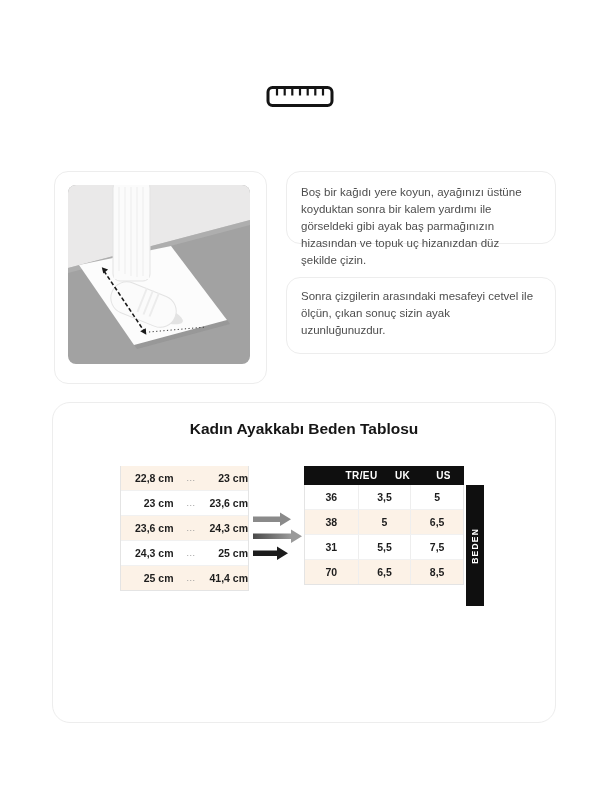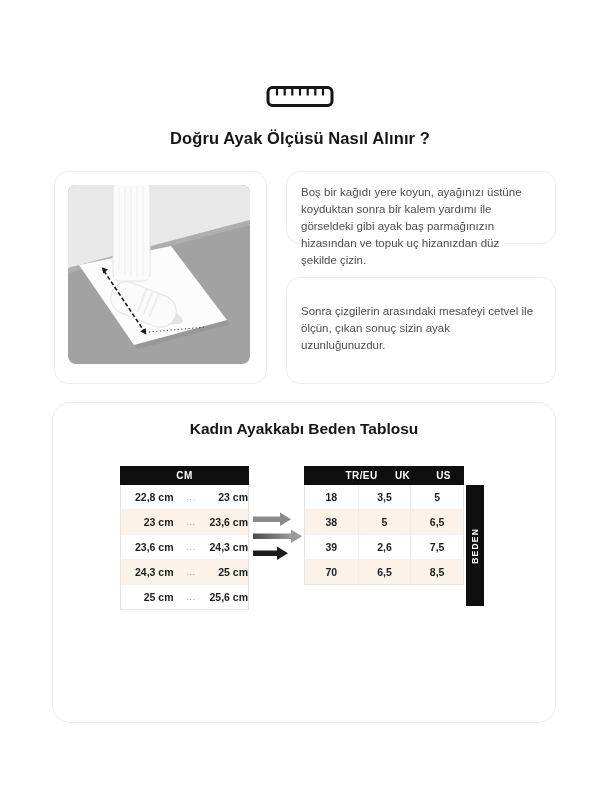--- a/index.html
+++ b/index.html
@@ -20,21 +20,21 @@
   }
   .photo{
     position:absolute;left:13px;top:13px;width:182px;height:179px;border-radius:8px;overflow:hidden;
   }
   .photo svg{display:block;}
   .note{
     position:absolute;left:286px;width:270px;box-sizing:border-box;
     border:1px solid #ededed;border-radius:14px;background:#fff;
   }
   .note1{top:171px;height:73px;padding:12px 18px 19px 14px;}
-  .note2{top:277px;height:107px;display:flex;align-items:center;padding:0 20px 4px 14px;}
+  .note2{top:277px;height:77px;display:flex;align-items:center;padding:0 20px 4px 14px;}
   .note p{margin:0;font-size:11.5px;line-height:1.47;color:#4d4d4d;}
   
   .size-card{
     position:absolute;left:52px;top:402px;width:504px;height:321px;box-sizing:border-box;
     border:1px solid #ededed;border-radius:18px;background:#fff;
   }
   .size-title{
     position:absolute;top:17px;left:0;width:100%;margin:0;text-align:center;
     font-size:15.5px;font-weight:700;color:#151515;
   }
@@ -85,21 +85,20 @@
         <line x1="18.7" y1="4" x2="18.7" y2="10.5"></line>
         <line x1="26.3" y1="4" x2="26.3" y2="10.5"></line>
         <line x1="34" y1="4" x2="34" y2="10.5"></line>
         <line x1="41.7" y1="4" x2="41.7" y2="10.5"></line>
         <line x1="49.3" y1="4" x2="49.3" y2="10.5"></line>
         <line x1="57" y1="4" x2="57" y2="10.5"></line>
       </g>
     </svg>
   </div>
 
-  <h1 class="page-title">Doğru Ayak Ölçüsü Nasıl Alınır ?</h1>
 
   <div>
     <div class="photo-card">
       <div class="photo">
         <svg width="182" height="179" viewBox="0 0 182 179">
 
           <rect x="0" y="0" width="182" height="179" fill="#a2a2a2"></rect>
 
           <polygon points="0,0 182,0 182,35 0,83" fill="#eae9e9"></polygon>
           <polygon points="0,83 182,35 182,40 0,88" fill="#bdbdbd" opacity="0.45"></polygon>
@@ -142,21 +141,20 @@
     </div>
     <div class="note note2">
       <p>Sonra çizgilerin arasındaki mesafeyi cetvel ile ölçün, çıkan sonuç sizin ayak uzunluğunuzdur.</p>
     </div>
   </div>
 
   <div class="size-card">
     <h2 class="size-title">Kadın Ayakkabı Beden Tablosu</h2>
 
     <div class="tbl cm-table">
-      <div class="thead">CM</div>
       <div class="trow">
         <span>22,8 cm</span>
         <span class="sep">...</span>
         <span>23 cm</span>
       </div>
       <div class="trow">
         <span>23 cm</span>
         <span class="sep">...</span>
         <span>23,6 cm</span>
       </div>
@@ -166,21 +164,21 @@
         <span>24,3 cm</span>
       </div>
       <div class="trow">
         <span>24,3 cm</span>
         <span class="sep">...</span>
         <span>25 cm</span>
       </div>
       <div class="trow">
         <span>25 cm</span>
         <span class="sep">...</span>
-        <span>25,6 cm</span>
+        <span>41,4 cm</span>
       </div>
     </div>
 
     <svg class="arrows" width="54" height="56" viewBox="0 0 54 56">
       <defs>
         <linearGradient id="agrad" x1="0" y1="0" x2="1" y2="0">
           <stop offset="0" stop-color="#4a4a4a"></stop>
             <stop offset="1" stop-color="#9a9a9a"></stop>
         </linearGradient>
       </defs>
@@ -198,32 +196,32 @@
       </g>
     </svg>
 
     <div class="tbl sz-table">
       <div class="thead grid3">
         <span>TR/EU</span>
         <span>UK</span>
         <span>US</span>
       </div>
       <div class="trow">
-        <span>18</span>
+        <span>36</span>
         <span>3,5</span>
         <span>5</span>
       </div>
       <div class="trow">
         <span>38</span>
         <span>5</span>
         <span>6,5</span>
       </div>
       <div class="trow">
-        <span>39</span>
-        <span>2,6</span>
+        <span>31</span>
+        <span>5,5</span>
         <span>7,5</span>
       </div>
       <div class="trow">
         <span>70</span>
         <span>6,5</span>
         <span>8,5</span>
       </div>
     </div>
 
     <div class="beden">

